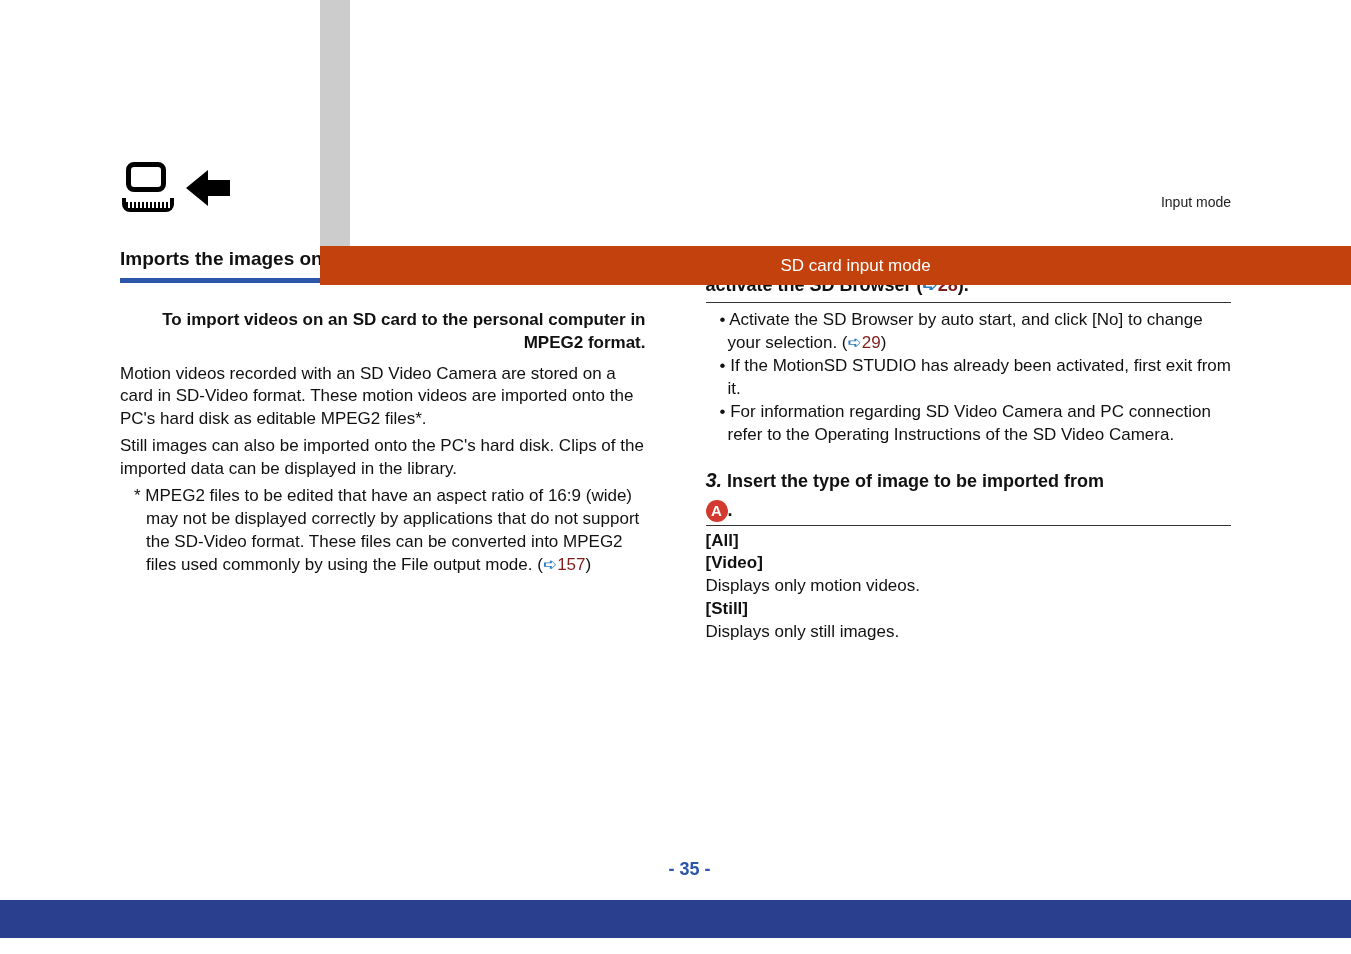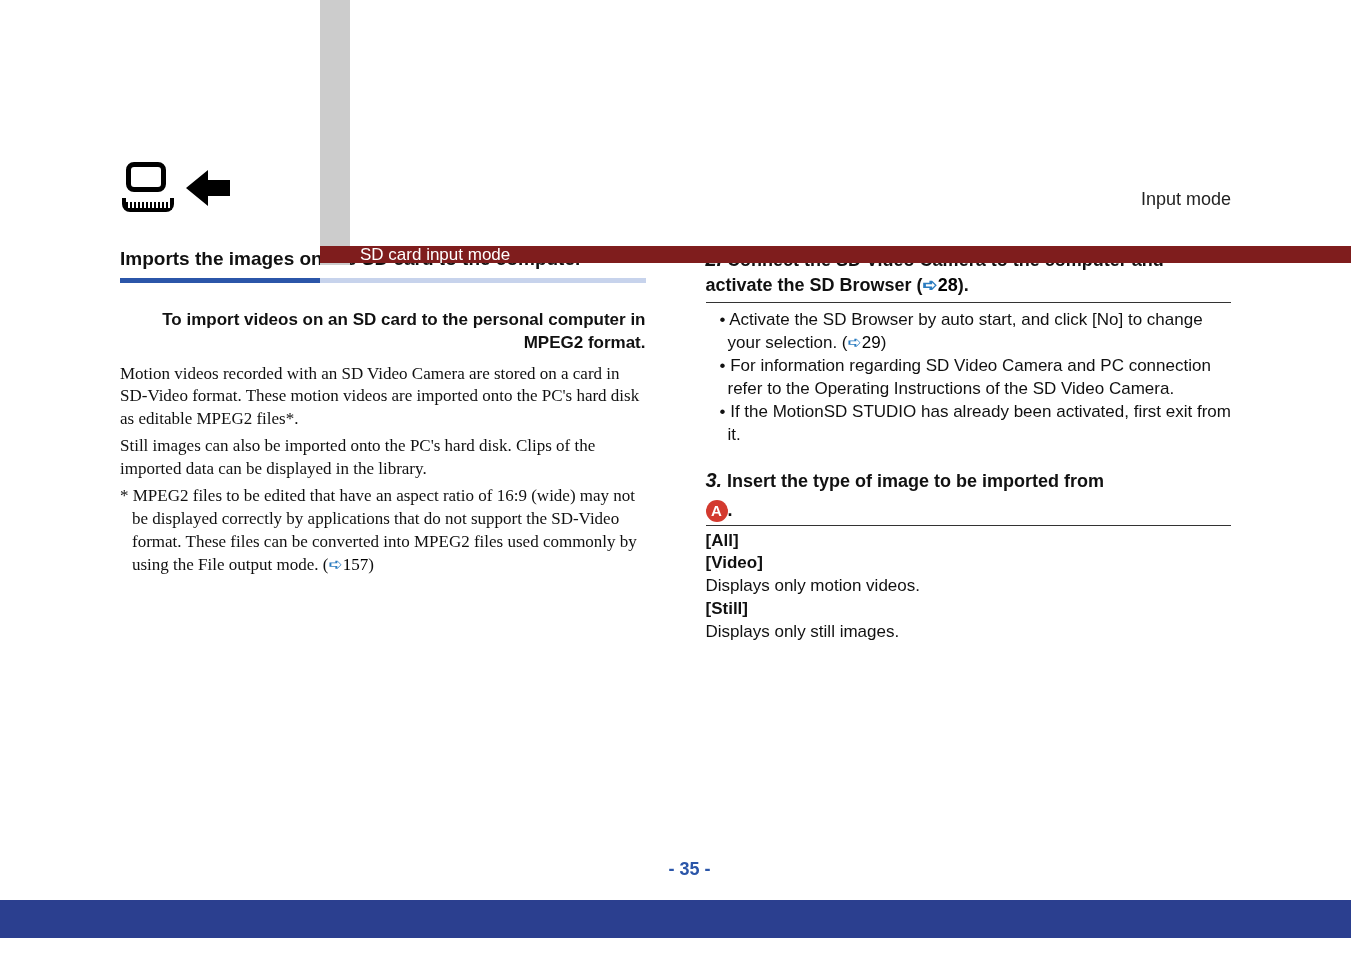--- a/index.html
+++ b/index.html
@@ -5,31 +5,31 @@
   * { margin: 0; padding: 0; box-sizing: border-box; }
   body { font-family: Arial, Helvetica, sans-serif; background: #fff; width: 1351px; height: 954px; position: relative; }
   .page { padding: 160px 120px 0 120px; }
   .top-row { display: flex; align-items: flex-end; justify-content: space-between; }
   .logo-wrap { display: flex; align-items: center; }
   .logo { width: 60px; height: 56px; position: relative; }
   .logo .rect { position: absolute; top: 2px; left: 6px; width: 40px; height: 30px; border: 5px solid #000; border-radius: 8px; }
   .logo .base { position: absolute; bottom: 4px; left: 2px; width: 52px; height: 14px; border: 4px solid #000; border-top: none; border-radius: 0 0 8px 8px; }
   .logo .hatch { position: absolute; bottom: 8px; left: 6px; width: 44px; height: 6px; background: repeating-linear-gradient(90deg, #000 0 2px, #fff 2px 4px);}
   .arrow-left { width: 44px; height: 40px; margin-left: 6px; }
-  .input-mode-label { font-size: 18px; color: #222; margin-bottom: 6px; }
+  .input-mode-label { font-size: 14px; color: #222; margin-bottom: 6px; }
   .gray-col { position: absolute; left: 320px; top: 0; width: 30px; height: 265px; background: #ccc; }
-  .blue-bar { position: absolute; left: 320px; top: 246px; right: 0; height: 17px; background: #7f1d1d; color: #fff; font-size: 17px; display: flex; align-items: center; padding-left: 40px; }
+  .blue-bar { position: absolute; left: 320px; top: 246px; right: 0; height: 39px; background: #c2410c; color: #fff; font-size: 17px; display: flex; align-items: center; padding-left: 40px; justify-content: center; }
   .content { display: flex; gap: 60px; margin-top: 30px; }
   .col { flex: 1; font-size: 17px; line-height: 1.35; color: #111; }
   .section-title { font-weight: bold; font-size: 19px; }
   .underline-blue { height: 5px; background: linear-gradient(90deg, #2b56a9 0 38%, #c7d3ec 38% 100%); margin-top: 6px; margin-bottom: 26px; }
   .subhead { font-weight: bold; margin-bottom: 8px; text-align: right; }
-  .para { margin-bottom: 4px; font-family: Liberation Serif, serif; }
-  .note-indent { padding-left: 12px; text-indent: -12px; }
-  .link { color: #000000; }
+  .para { margin-bottom: 4px; }
+  .note-indent { padding-left: 12px; text-indent: -12px; margin-left: 14px; }
+  .link { color: #7f1d1d; }
   .arrow-ico { color: #2b7cc0; }
   .step { margin-top: 20px; }
   .step-num { font-style: italic; font-weight: bold; font-size: 20px; display: inline; }
   .step-title { font-weight: bold; font-size: 18px; display: inline; }
   .step-rule { height: 1px; background: #333; margin: 4px 0 6px 0; }
   .bullet { padding-left: 22px; text-indent: -8px; }
   .circle-a { display: inline-block; width: 22px; height: 22px; border-radius: 50%; background: #d33a2f; color: #fff; font-weight: bold; font-size: 15px; text-align: center; line-height: 22px; vertical-align: middle; }
   .opt-rule { height: 1px; background: #333; margin: 2px 0 4px 0; }
   .opt-label { font-weight: bold; }
   .page-num { position: absolute; bottom: 74px; left: 0; right: 0; text-align: center; font-weight: bold; color: #2b56a9; font-size: 18px; margin-left: 28px; }
@@ -74,22 +74,22 @@
 
     </div>
 
     <div class="col">
       <div>
         <span class="step-num">2.</span>
         <span class="step-title"> Connect the SD Video Camera to the computer and activate the SD Browser (</span><span class="step-title arrow-ico">➪</span><span class="step-title link">28</span><span class="step-title">).</span>
       </div>
       <div class="step-rule"></div>
       <div class="bullet">• <span>Activate the SD Browser by auto start, and click [No] to change your selection. (</span><span class="arrow-ico">➪</span><span class="link">29</span><span>)</span></div>
+      <div class="bullet">• <span>If the MotionSD STUDIO has already been activated, first exit from it.</span></div>
       <div class="bullet">• <span>For information regarding SD Video Camera and PC connection refer to the Operating Instructions of the SD Video Camera.</span></div>
-      <div class="bullet">• <span>If the MotionSD STUDIO has already been activated, first exit from it.</span></div>
 
       <div class="step">
         <div>
           <span class="step-num">3.</span>
           <span class="step-title"> Insert the type of image to be imported from </span>
         </div>
         <div style="margin-top:4px">
           <span class="circle-a">A</span><span class="step-title">.</span>
         </div>
         <div class="opt-rule"></div>

